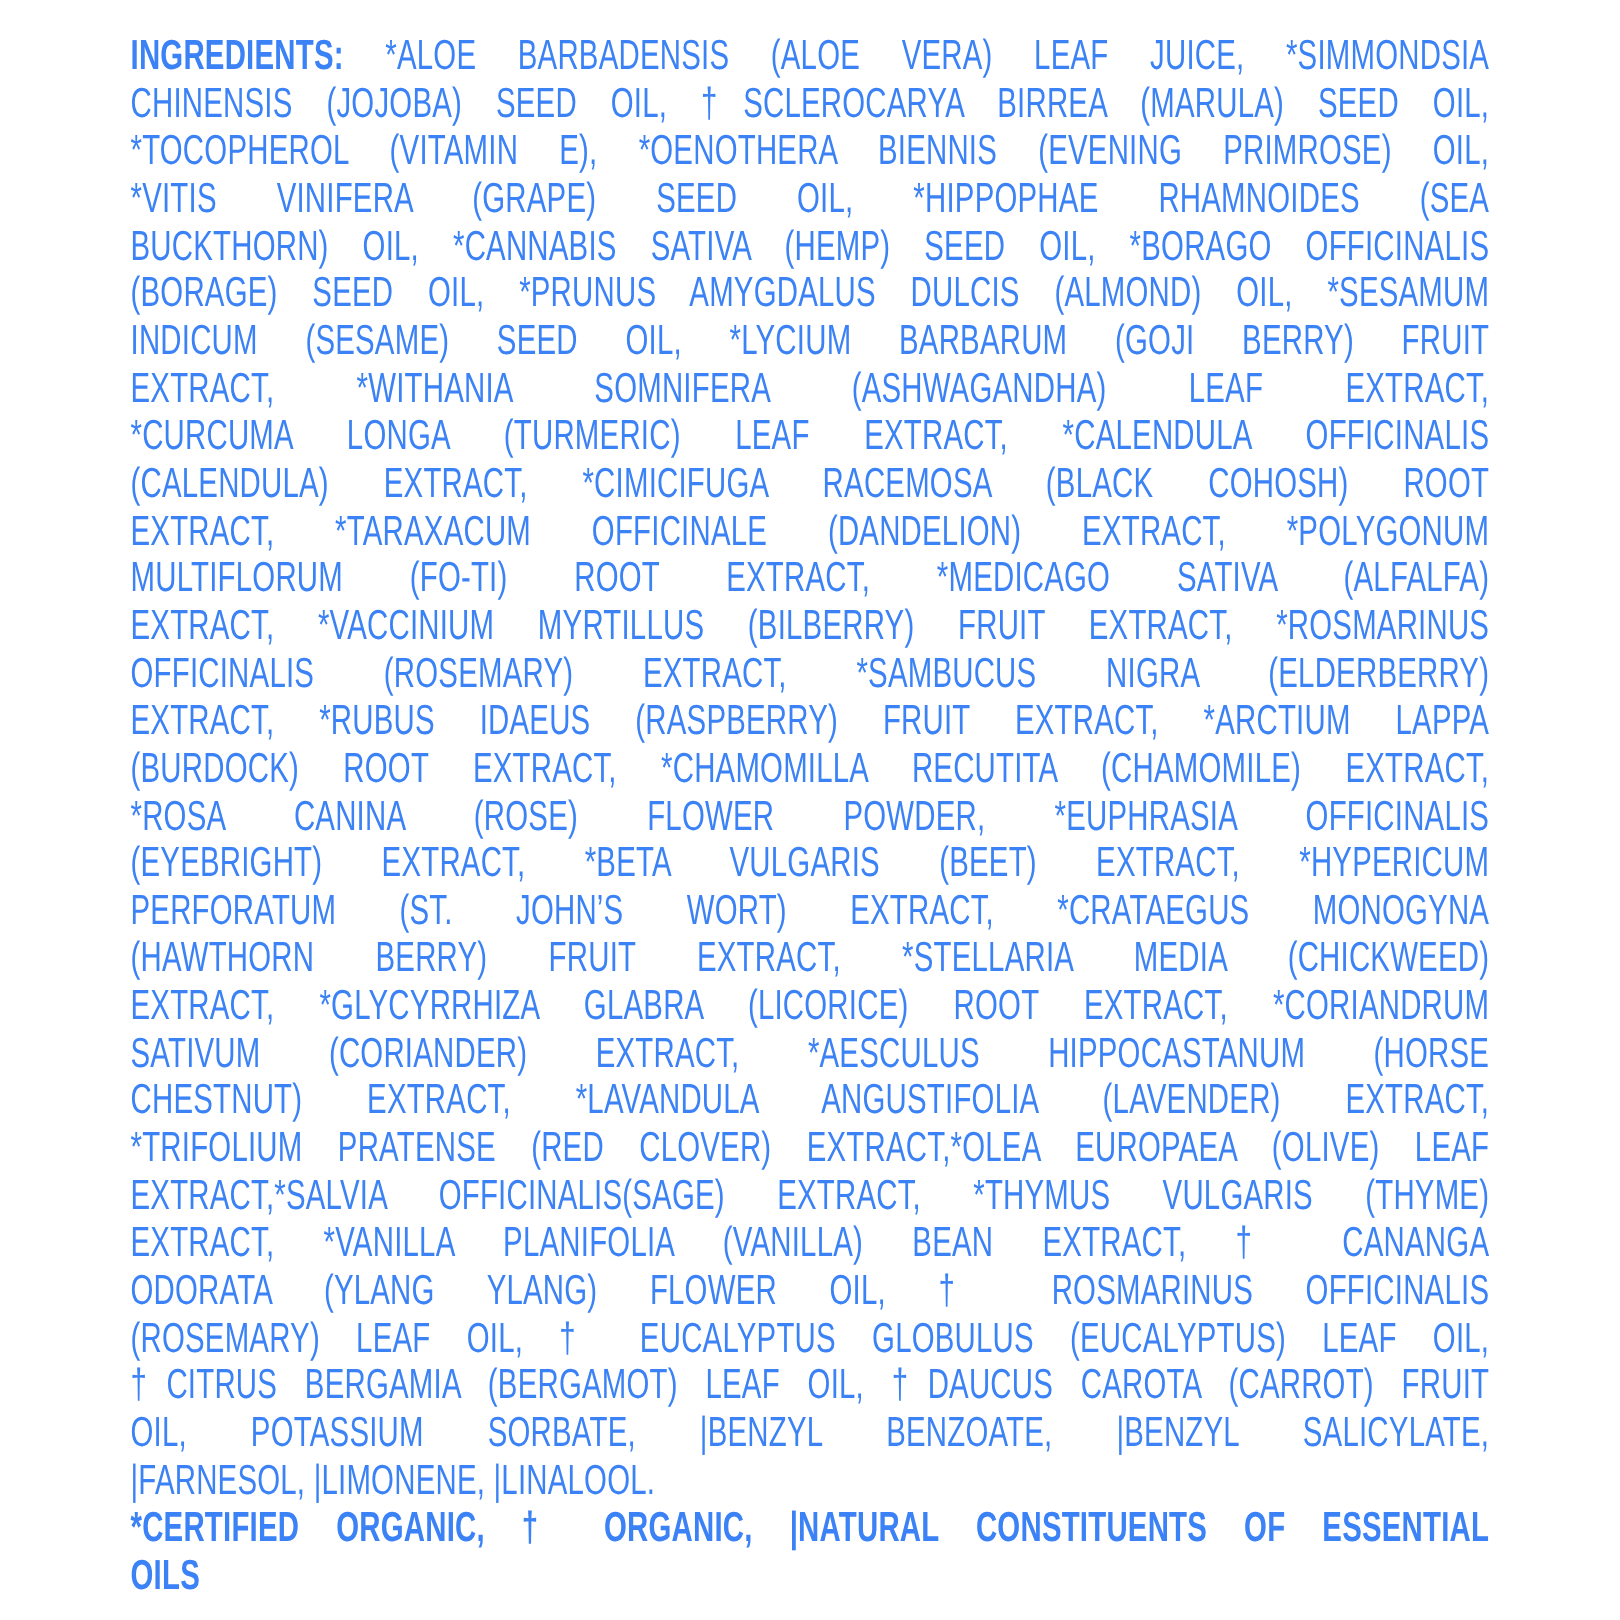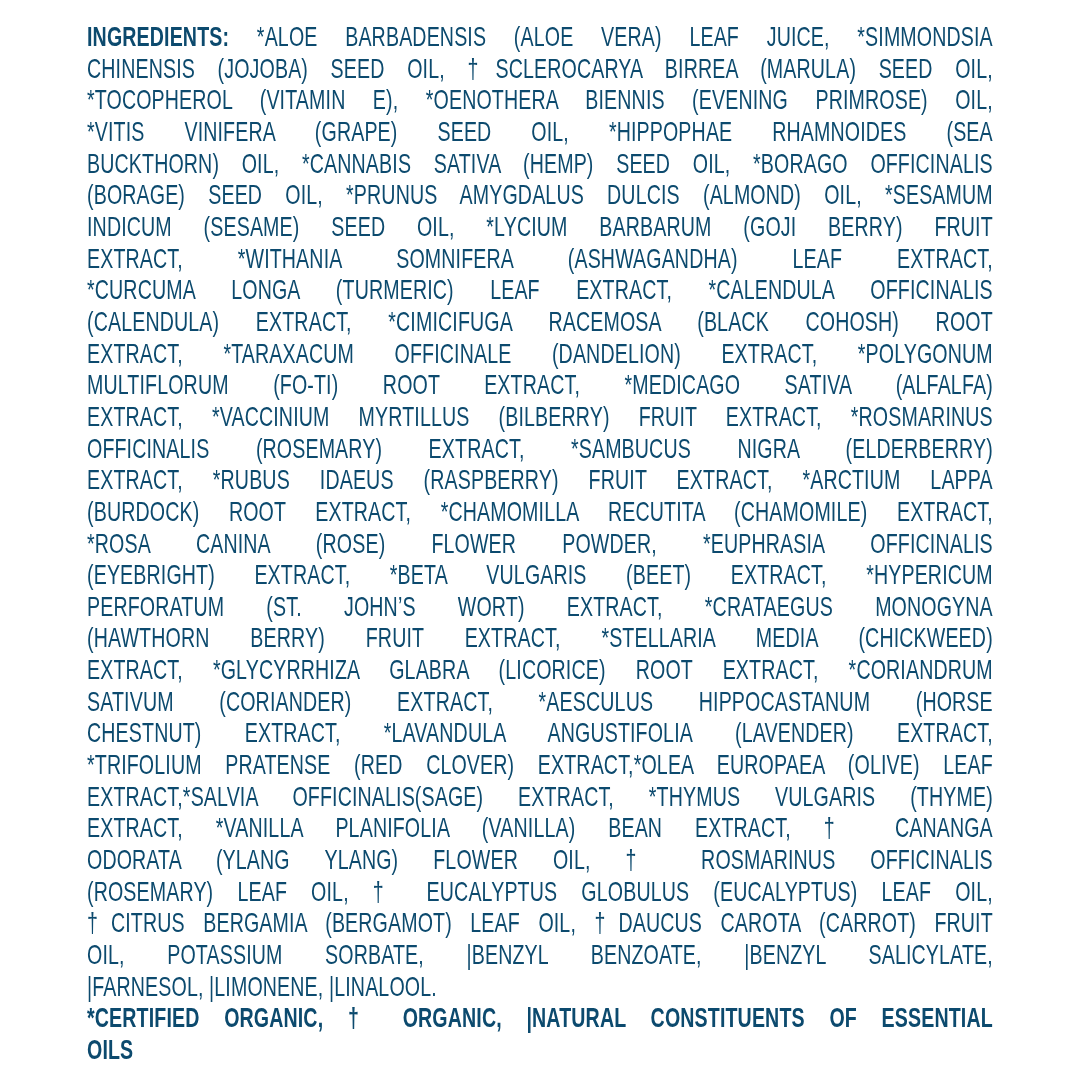--- a/index.html
+++ b/index.html
@@ -7,21 +7,21 @@
     padding: 0;
     background: #ffffff;
   }
   .sheet {
     position: relative;
     width: 1080px;
     height: 1080px;
     background: #ffffff;
     overflow: hidden;
     font-family: "Liberation Sans", sans-serif;
-    color: #0c4a6e;
+    color: #3b82f6;
   }
   
   .text-block {
     position: absolute;
     left: 87px;
     top: 21px;
     width: 1294px;              
     transform: scaleX(0.70);
     transform-origin: 0 0;
   }

